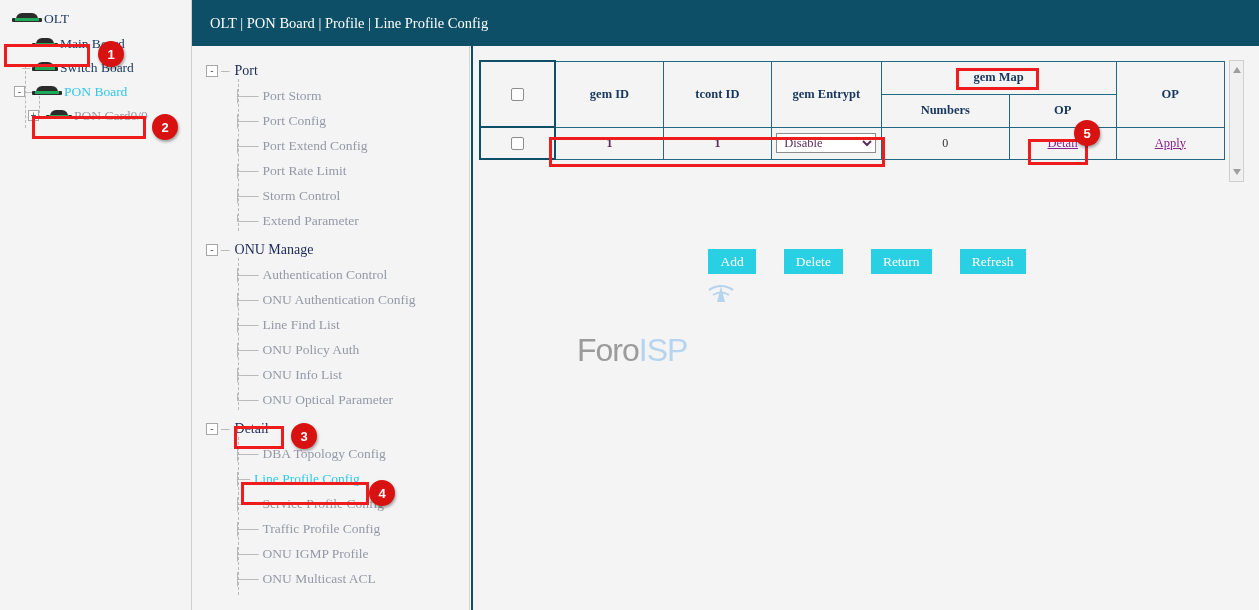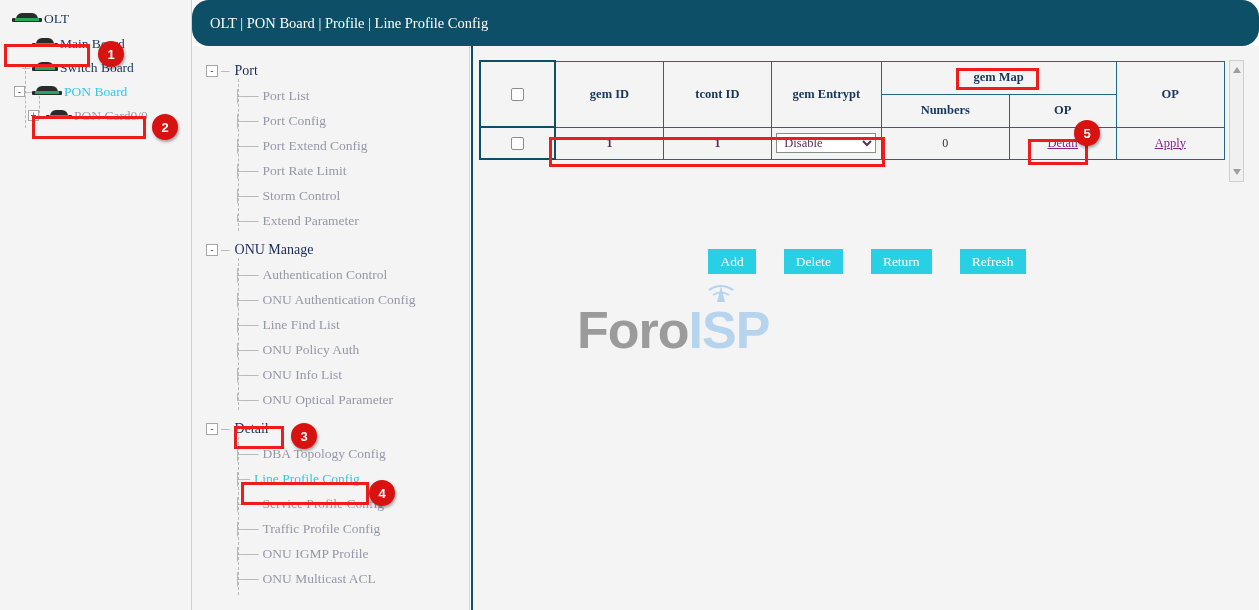--- a/index.html
+++ b/index.html
@@ -111,21 +111,21 @@
   .nitem .lead { color: #b0b0b0; margin-right: 4px; font-size: 12px;
     font-family: "Liberation Sans", sans-serif; }
   .nitem.sel { color: #32c8e8; }
   .nvline { position: absolute; left: 46px; border-left: 1px dashed #b9b9b9; }
 
   
   #crumb-bar {
     position: absolute; left: 192px; top: 0; width: 1067px; height: 46px;
     background: #0d4f66; color: #ffffff;
     display: flex; align-items: center; padding-left: 18px;
-    font-size: 14.5px; font-family: "Liberation Serif", serif; border-radius: 17px;
+    font-size: 14.5px; font-family: "Liberation Serif", serif;
   }
 
   
   #content {
     position: absolute; left: 471px; top: 46px;
     width: 788px; height: 564px;
     background: #f4f4f4;
     border-left: 2px solid #0d4f66;
     overflow: hidden;
   }
@@ -164,22 +164,22 @@
     background: #29cfe3; color: #ffffff; border: none;
     min-width: 46px; height: 25px; padding: 0 12px;
     font-size: 13.5px; font-family: "Liberation Serif", serif; cursor: pointer; margin-top: 7px;
   }
 
   
   #watermark {
     position: absolute; left: 104px; top: 240px;
     width: 180px; height: 80px; user-select: none;
   }
-  #watermark .wtxt { font-size: 52px; font-weight: bold;
-    font-family: "Liberation Sans", sans-serif; letter-spacing: -1px; }
+  #watermark .wtxt { font-size: 32px; font-weight: normal;
+    font-family: "Liberation Sans", sans-serif; letter-spacing: -1px; margin-top: 32px; }
   #watermark .foro { color: #9b9b9b; }
   #watermark .isp  { color: #b7d4ef; }
 
   
   #vscroll {
     position: absolute; left: 756px; top: 14px; width: 15px; height: 122px;
     background: #f0f0f0; border: 1px solid #cfcfcf;
   }
   #vscroll .arr { position: absolute; left: 3px; width: 0; height: 0; }
   #vscroll .up {
@@ -275,21 +275,21 @@
     <div class="ngroup" style="margin-top:12px;">
       <div class="ngroup-head">
         <span class="exp">-</span>
         <span class="dash">─</span>
         <span>Port</span>
       </div>
       <div style="position:relative;">
         <div class="nvline" style="top:-4px; height:152px;"></div>
         <div class="nitem">
             <span class="lead">├──</span>
-            <span>Port List</span>
+            <span>Port Storm</span>
           </div>
         <div class="nitem">
             <span class="lead">├──</span>
             <span>Port Config</span>
           </div>
         <div class="nitem">
             <span class="lead">├──</span>
             <span>Port Extend Config</span>
           </div>
         <div class="nitem">

